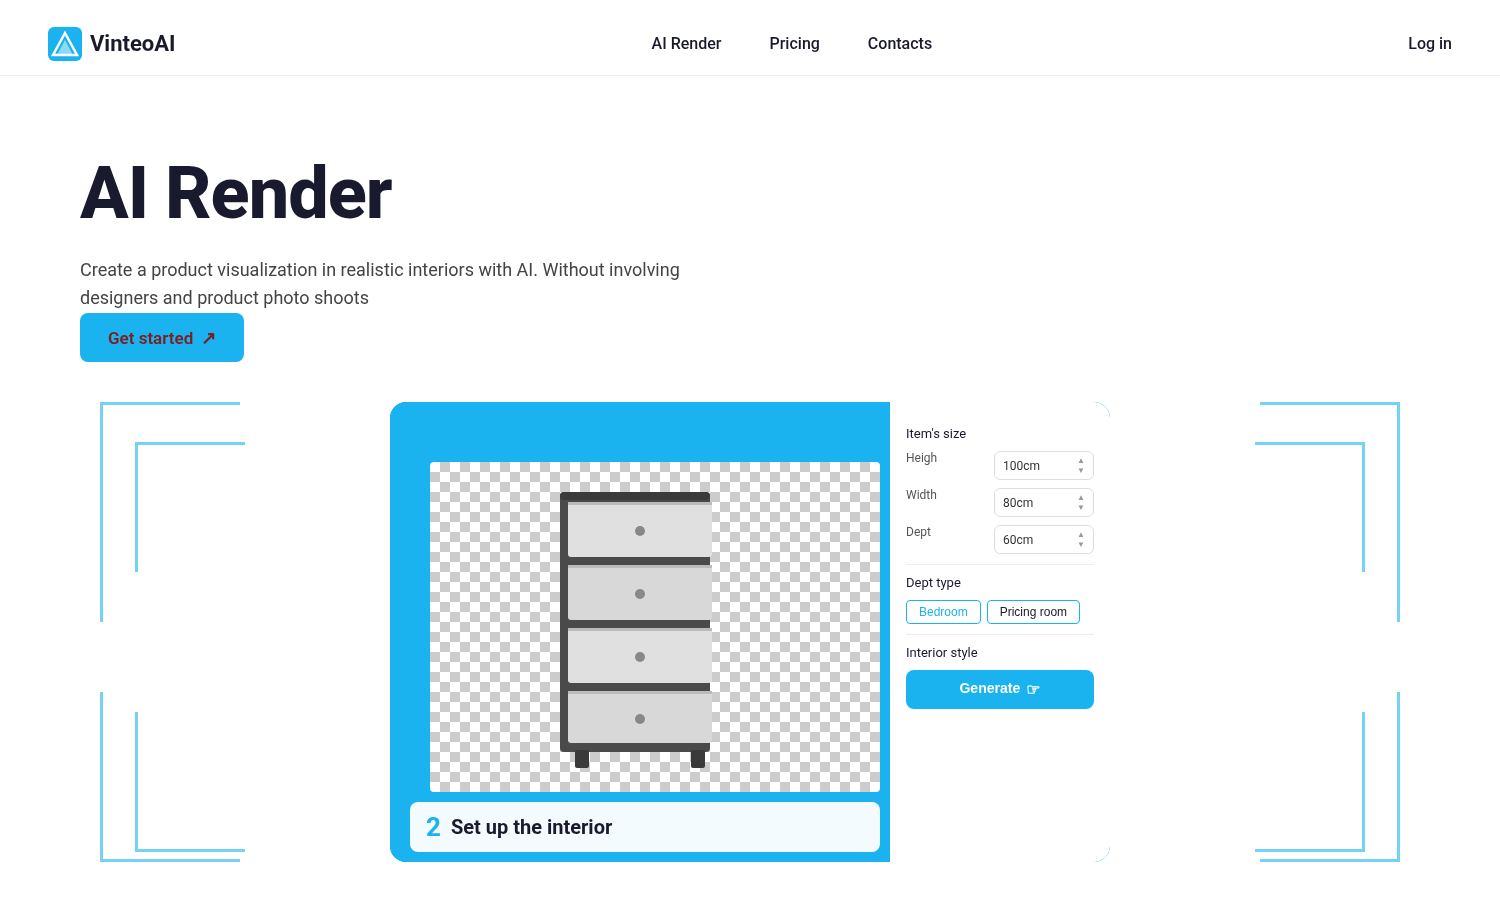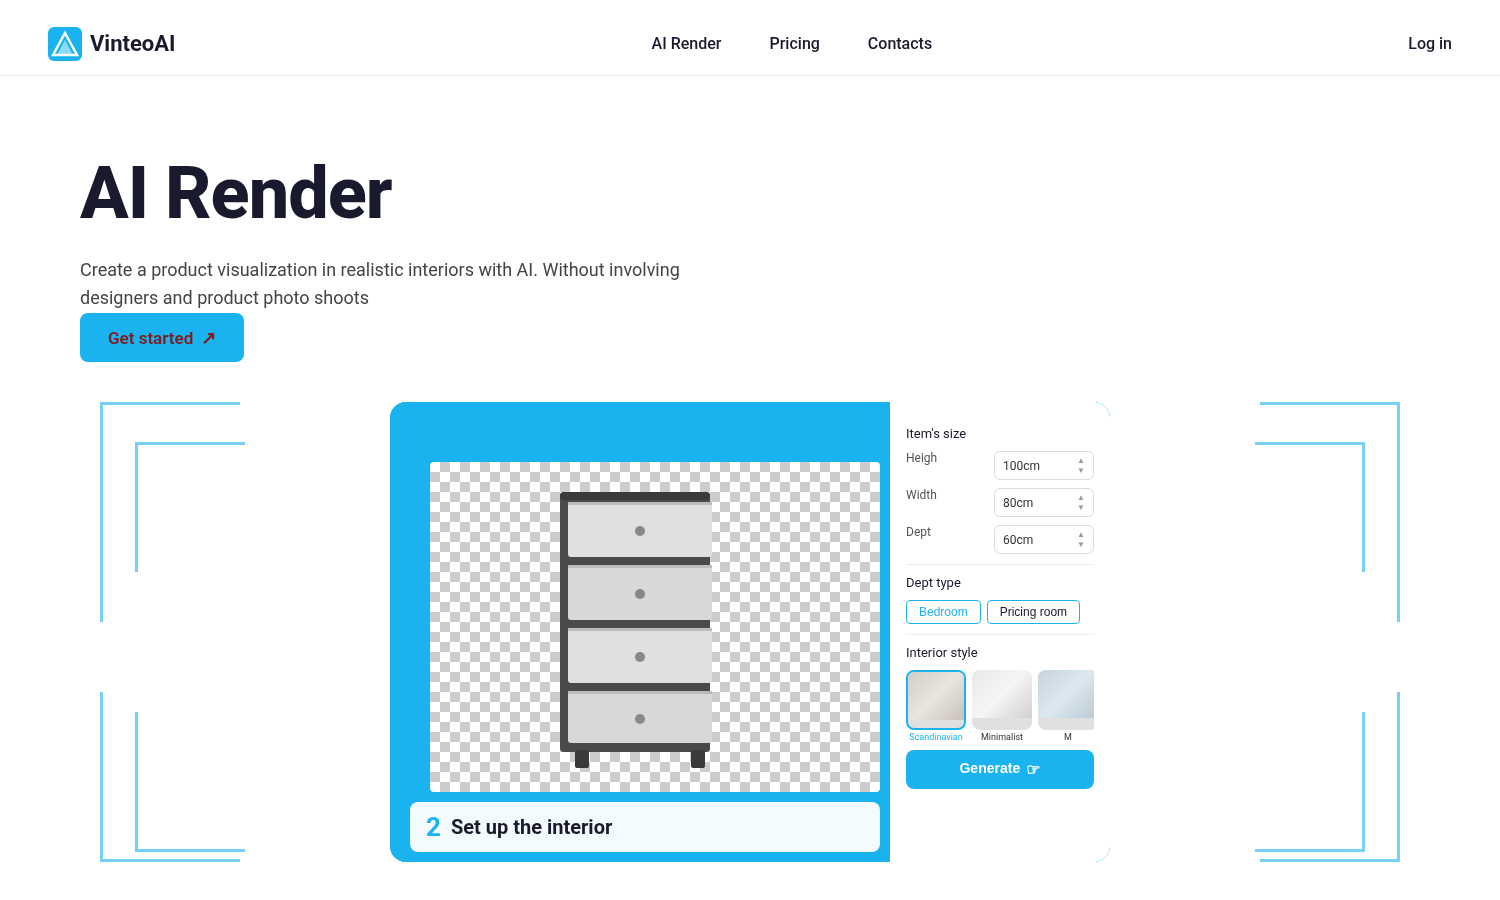--- a/index.html
+++ b/index.html
@@ -528,43 +528,20 @@
 
         <div class="room-type-buttons">
           <button class="room-btn active">Bedroom</button>
           <button class="room-btn">Pricing room</button>
         </div>
 
         <hr class="panel-divider">
 
         <div class="panel-section-title">Interior style</div>
 
-        <div class="style-thumbnails">
-
-          <div style="display:flex;flex-direction:column;align-items:center;">
-            <div class="style-thumb selected">
-              <div class="style-thumb-inner thumb-scandinavian"></div>
-            </div>
-            <span class="style-label">Scandinavian</span>
-          </div>
-
-          <div style="display:flex;flex-direction:column;align-items:center;">
-            <div class="style-thumb">
-              <div class="style-thumb-inner thumb-minimalist"></div>
-            </div>
-            <span style="text-align:center;font-size:9px;color:#333;margin-top:2px;">Minimalist</span>
-          </div>
-
-          <div style="display:flex;flex-direction:column;align-items:center;">
-            <div class="style-thumb">
-              <div class="style-thumb-inner thumb-modern"></div>
-            </div>
-            <span style="text-align:center;font-size:9px;color:#333;margin-top:2px;">M</span>
-          </div>
-        </div>
 
         <button class="generate-btn">
           <span>Generate</span>
           <span class="cursor-icon">☞</span>
         </button>
 
       </div>
     </div>
   </div>
 </section>

